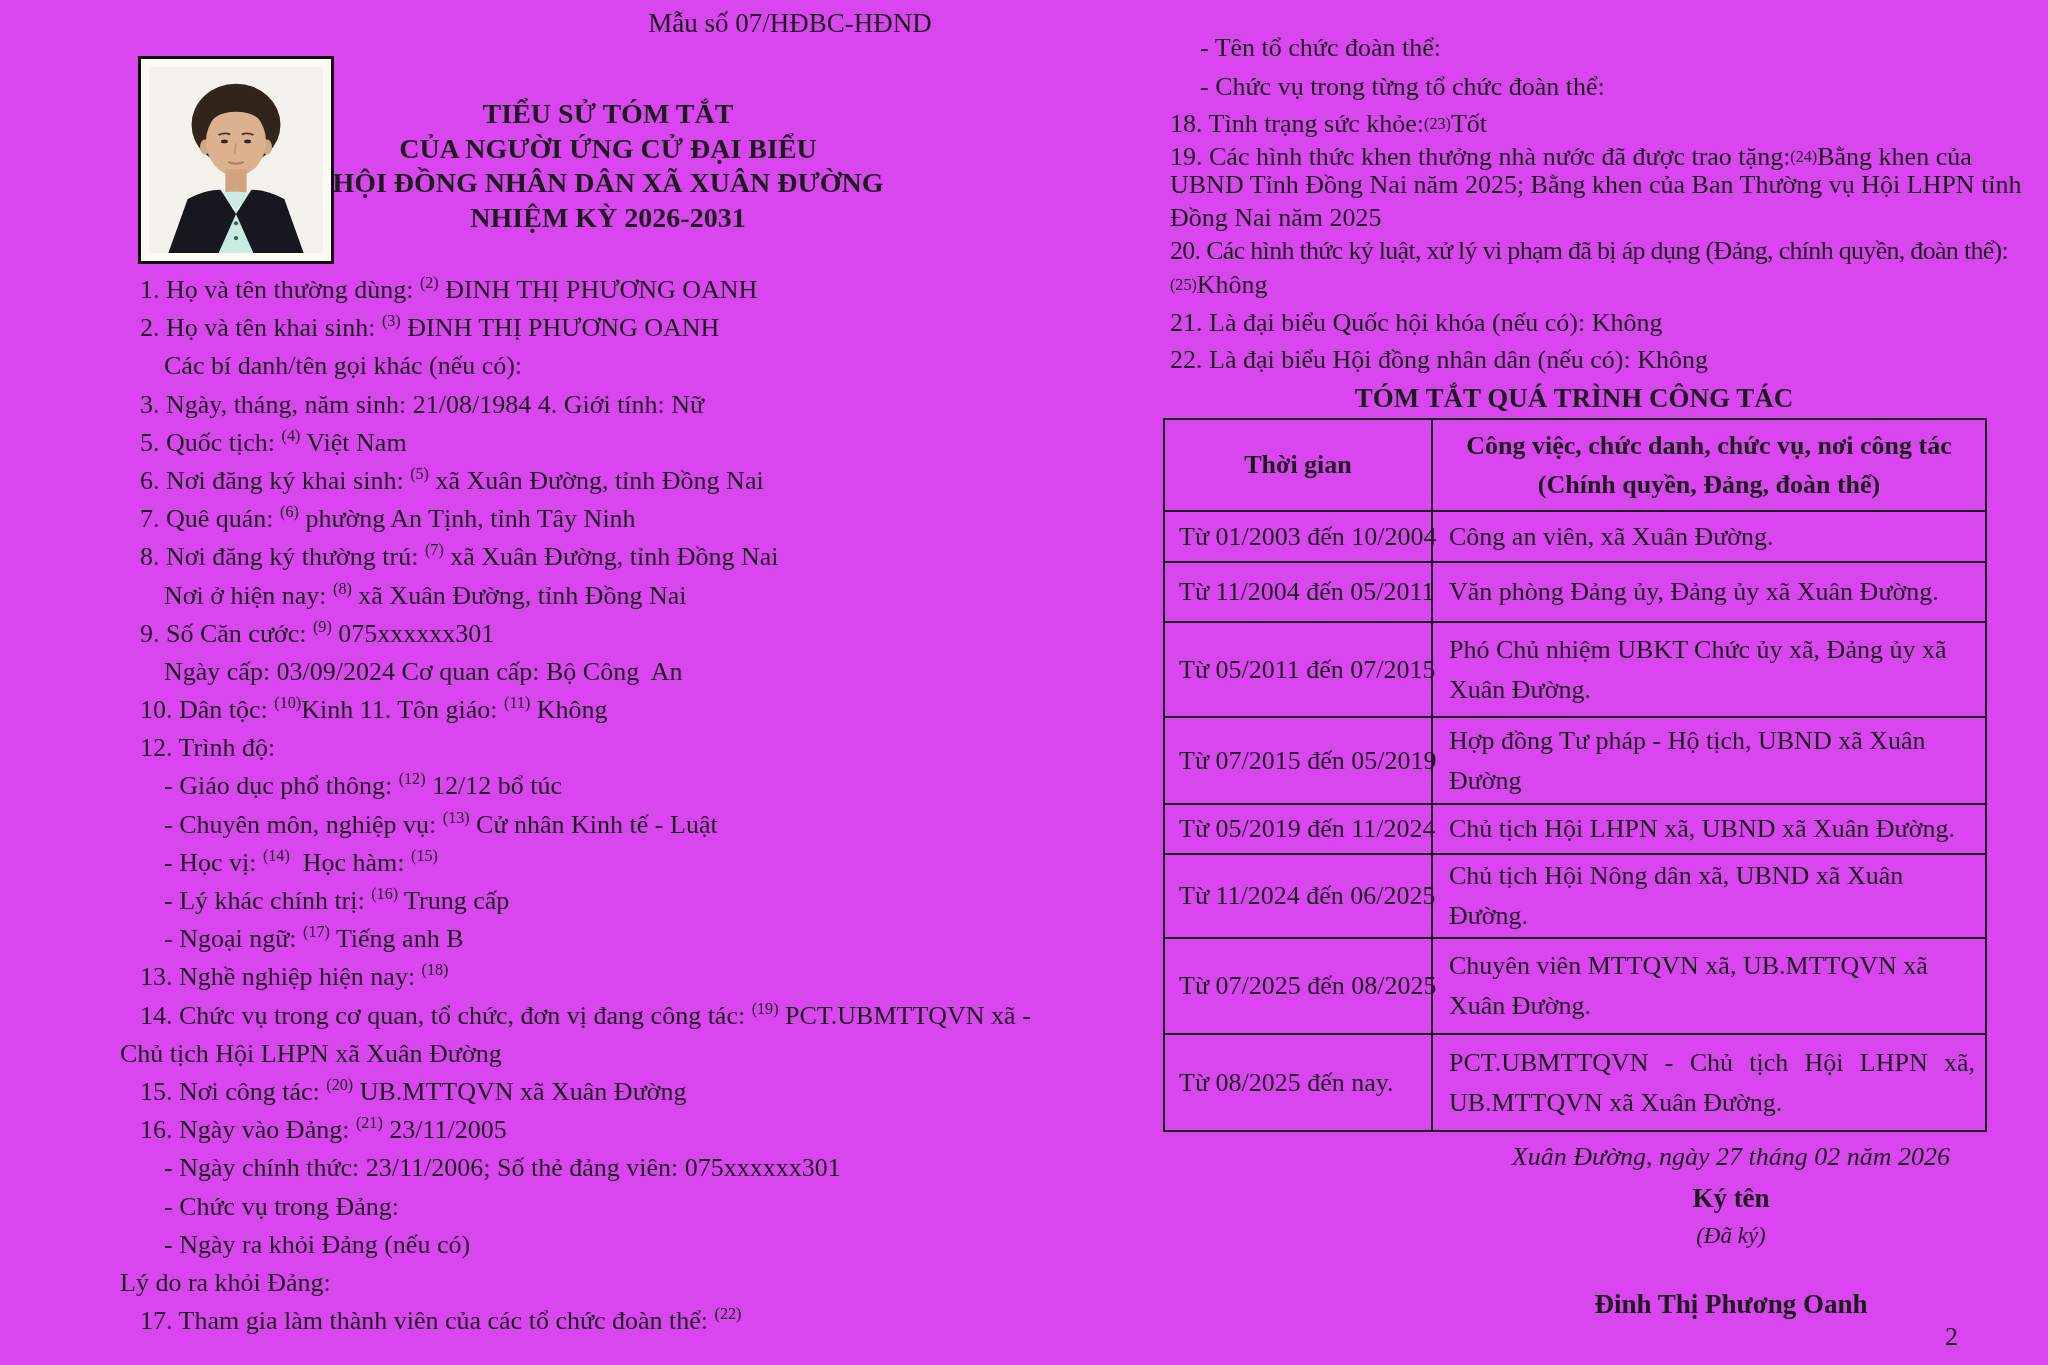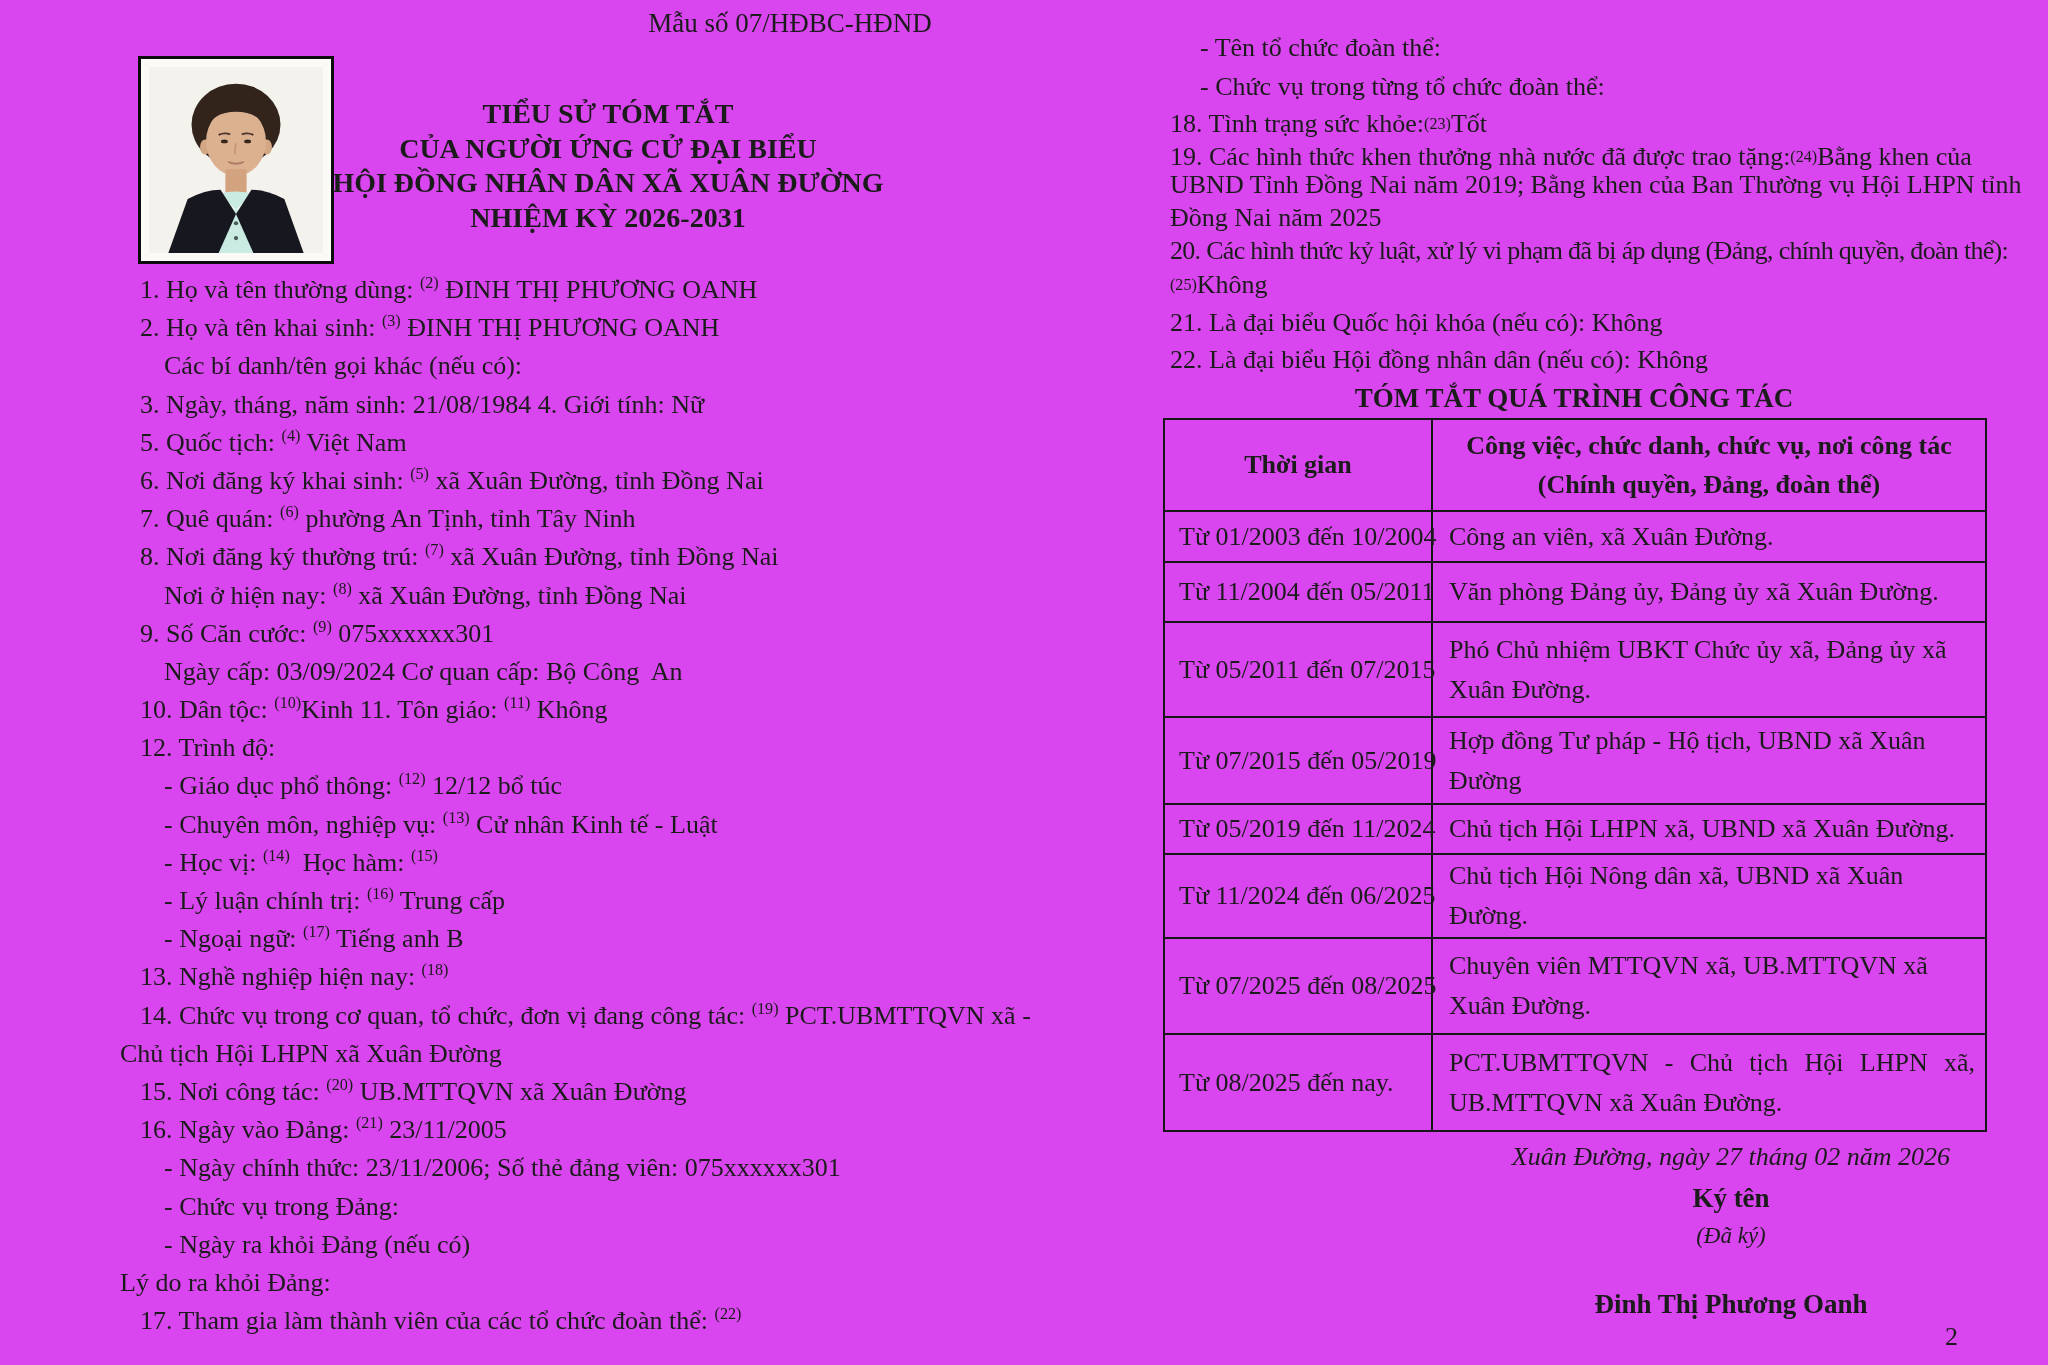--- a/index.html
+++ b/index.html
@@ -107,21 +107,21 @@
     <div class="ln item"><span>7. Quê quán: </span><sup>(6)</sup><span> phường An Tịnh, tỉnh Tây Ninh</span></div>
     <div class="ln item"><span>8. Nơi đăng ký thường trú: </span><sup>(7)</sup><span> xã Xuân Đường, tỉnh Đồng Nai</span></div>
     <div class="ln indent"><span>Nơi ở hiện nay: </span><sup>(8)</sup><span> xã Xuân Đường, tỉnh Đồng Nai</span></div>
     <div class="ln item"><span>9. Số Căn cước: </span><sup>(9)</sup><span> 075xxxxxx301</span></div>
     <div class="ln indent"><span>Ngày cấp: 03/09/2024 Cơ quan cấp: Bộ Công&nbsp; An</span></div>
     <div class="ln item"><span>10. Dân tộc: </span><sup>(10)</sup><span>Kinh 11. Tôn giáo: </span><sup>(11)</sup><span> Không</span></div>
     <div class="ln item"><span>12. Trình độ:</span></div>
     <div class="ln dash"><span>- Giáo dục phổ thông: </span><sup>(12)</sup><span> 12/12 bổ túc</span></div>
     <div class="ln dash"><span>- Chuyên môn, nghiệp vụ: </span><sup>(13)</sup><span> Cử nhân Kinh tế - Luật</span></div>
     <div class="ln dash"><span>- Học vị: </span><sup>(14)</sup><span>&nbsp; Học hàm: </span><sup>(15)</sup></div>
-    <div class="ln dash"><span>- Lý luận chính trị: </span><sup>(16)</sup><span> Trung cấp</span></div>
+    <div class="ln dash"><span>- Lý khác chính trị: </span><sup>(16)</sup><span> Trung cấp</span></div>
     <div class="ln dash"><span>- Ngoại ngữ: </span><sup>(17)</sup><span> Tiếng anh B</span></div>
     <div class="ln item"><span>13. Nghề nghiệp hiện nay: </span><sup>(18)</sup></div>
     <div class="ln item"><span>14. Chức vụ trong cơ quan, tổ chức, đơn vị đang công tác: </span><sup>(19)</sup><span> PCT.UBMTTQVN xã -</span></div>
     <div class="ln flush"><span>Chủ tịch Hội LHPN xã Xuân Đường</span></div>
     <div class="ln item"><span>15. Nơi công tác: </span><sup>(20)</sup><span> UB.MTTQVN xã Xuân Đường</span></div>
     <div class="ln item"><span>16. Ngày vào Đảng: </span><sup>(21)</sup><span> 23/11/2005</span></div>
     <div class="ln dash"><span>- Ngày chính thức: 23/11/2006; Số thẻ đảng viên: 075xxxxxx301</span></div>
     <div class="ln dash"><span>- Chức vụ trong Đảng:</span></div>
     <div class="ln dash"><span>- Ngày ra khỏi Đảng (nếu có)</span></div>
     <div class="ln flush"><span>Lý do ra khỏi Đảng:</span></div>
@@ -139,21 +139,21 @@
         <span>18. Tình trạng sức khỏe: </span>
         <sup>(23)</sup>
         <span> Tốt</span>
       </div>
     <div class="ln h28">
         <span>19. Các hình thức khen thưởng nhà nước đã được trao tặng: </span>
         <sup>(24)</sup>
         <span> Bằng khen của</span>
       </div>
     <div class="ln h28">
-        <span>UBND Tỉnh Đồng Nai năm 2019; Bằng khen của Ban Thường vụ Hội LHPN tỉnh</span>
+        <span>UBND Tỉnh Đồng Nai năm 2025; Bằng khen của Ban Thường vụ Hội LHPN tỉnh</span>
       </div>
     <div class="ln h38">
         <span>Đồng Nai năm 2025</span>
       </div>
     <div class="ln h28 fit">
         <span>20. Các hình thức kỷ luật, xử lý vi phạm đã bị áp dụng (Đảng, chính quyền, đoàn thể):</span>
       </div>
     <div class="ln h39">
         <sup>(25)</sup>
         <span> Không</span>

